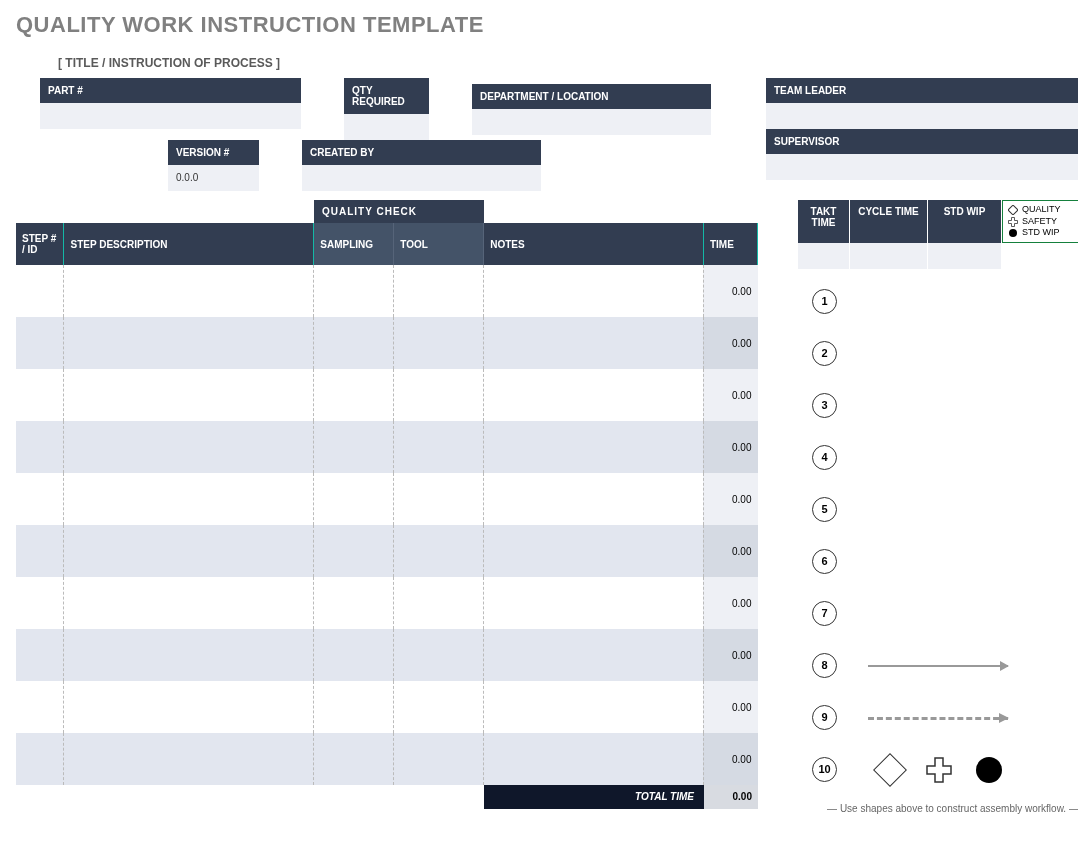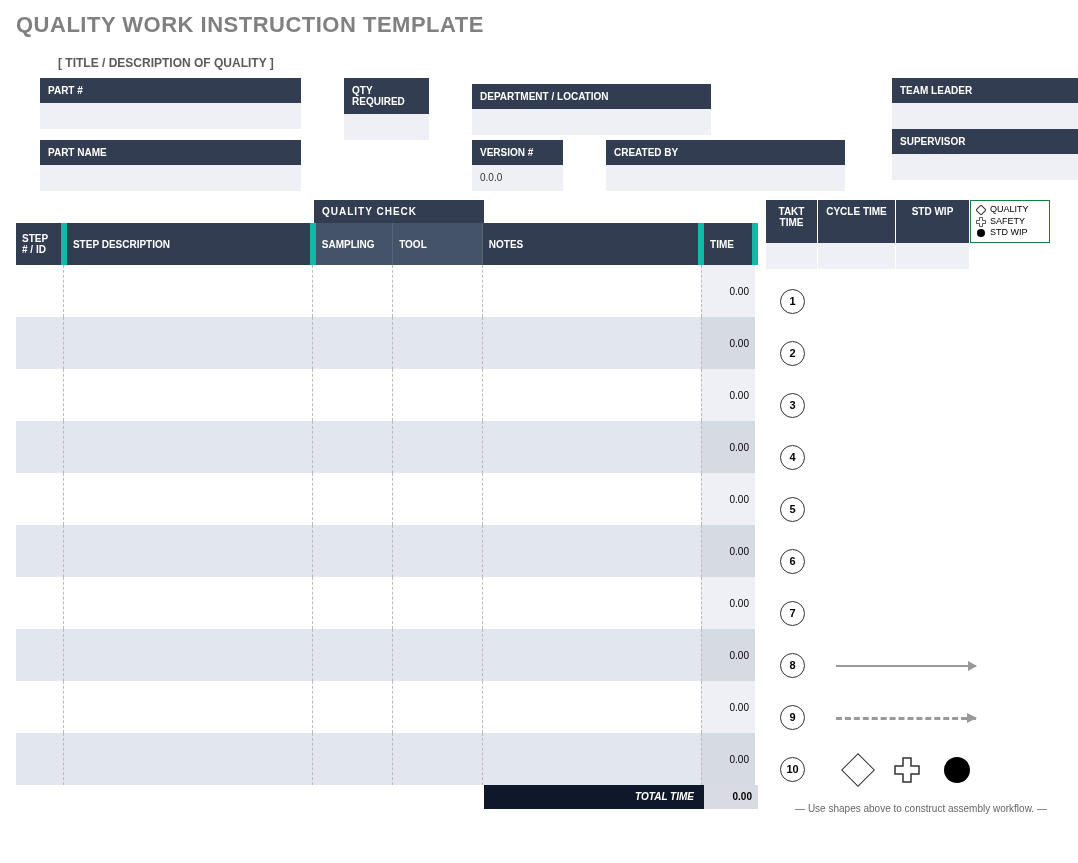--- a/index.html
+++ b/index.html
@@ -18,31 +18,31 @@
 .cell-white { background: #fff; }
 
 .w-part { width: 262px; }
 .w-qty { width: 86px; }
 .w-date { width: 92px; }
 .w-dept { width: 240px; justify-content: center; }
 .w-version { width: 92px; }
 .w-created { width: 240px; }
 .w-team { width: 316px; }
 
-.main-container { display: flex; margin-top: 0; }
+.main-container { display: flex; margin-top: 0; gap: 32px; }
 .main-left { flex: 0 0 742px; }
 .main-right { flex: 0 0 310px; margin-left: 8px; }
 
 .quality-check-header { display: flex; }
 .qc-spacer { flex: 0 0 298px; }
 .qc-label { flex: 0 0 170px; background: #323d51; color: #fff; font-size: 10px; font-weight: bold; padding: 6px 8px; text-align: left; letter-spacing: 1px; }
 
 table.steps { border-collapse: collapse; width: 742px; }
 table.steps th { background: #445368; color: #fff; font-size: 10px; font-weight: bold; padding: 10px 6px; text-align: left; border-right: 1px solid #566479; }
-table.steps th.dark { background: #323d51; border-right: 6px solid #14b8a6; }
+table.steps th.dark { background: #323d51; border-right: 1px solid #14b8a6; }
 table.steps td { font-size: 10px; padding: 0 6px; height: 52px; border-right: 1px dashed #bbb; text-align: left; }
 table.steps tr.odd td { background: #fff; }
 table.steps tr.even td { background: #e2e6ef; }
 table.steps td.time { background: #eef0f5 !important; text-align: right; font-size: 10px; border-right: none; }
 table.steps tr.even td.time { background: #d5dae3 !important; }
 table.steps td:first-child { border-left: none; }
 
 th.col-step { width: 48px; }
 th.col-desc { width: 250px; }
 th.col-sampling { width: 80px; }
@@ -79,43 +79,39 @@
 .shapes-row { position: absolute; left: 80px; top: 14px; display: flex; gap: 24px; align-items: center; }
 .diamond { width: 24px; height: 24px; border: 1.5px solid #333; transform: rotate(45deg); }
 .filled-circle { width: 26px; height: 26px; background: #000; border-radius: 50%; }
 
 .footer-note { font-size: 10px; color: #666; text-align: center; padding: 6px 0; margin-top: 2px; }
 </style>
 </head>
 <body>
 
 <div class="title">QUALITY WORK INSTRUCTION TEMPLATE</div>
-<div class="subtitle">[ TITLE / DESCRIPTION OF QUALITY ]</div>
+<div class="subtitle">[ TITLE / INSTRUCTION OF PROCESS ]</div>
 
 <div class="upper-container">
   <div class="upper-left">
     <div class="info-row">
       <div class="info-cell w-part">
         <div class="cell-header">PART #</div>
         <div class="cell-value"></div>
       </div>
       <div class="info-cell w-qty">
         <div class="cell-header">QTY REQUIRED</div>
         <div class="cell-value"></div>
       </div>
       <div class="info-cell w-dept">
         <div class="cell-header">DEPARTMENT / LOCATION</div>
         <div class="cell-value"></div>
       </div>
     </div>
     <div class="info-row">
-      <div class="info-cell w-part">
-        <div class="cell-header">PART NAME</div>
-        <div class="cell-value"></div>
-      </div>
       <div class="info-cell w-qty">
         <div class="cell-value cell-white"></div>
         <div class="cell-value cell-white"></div>
       </div>
       <div class="info-cell w-version">
         <div class="cell-header">VERSION #</div>
         <div class="cell-value">0.0.0</div>
       </div>
       <div class="info-cell w-created">
         <div class="cell-header">CREATED BY</div>

